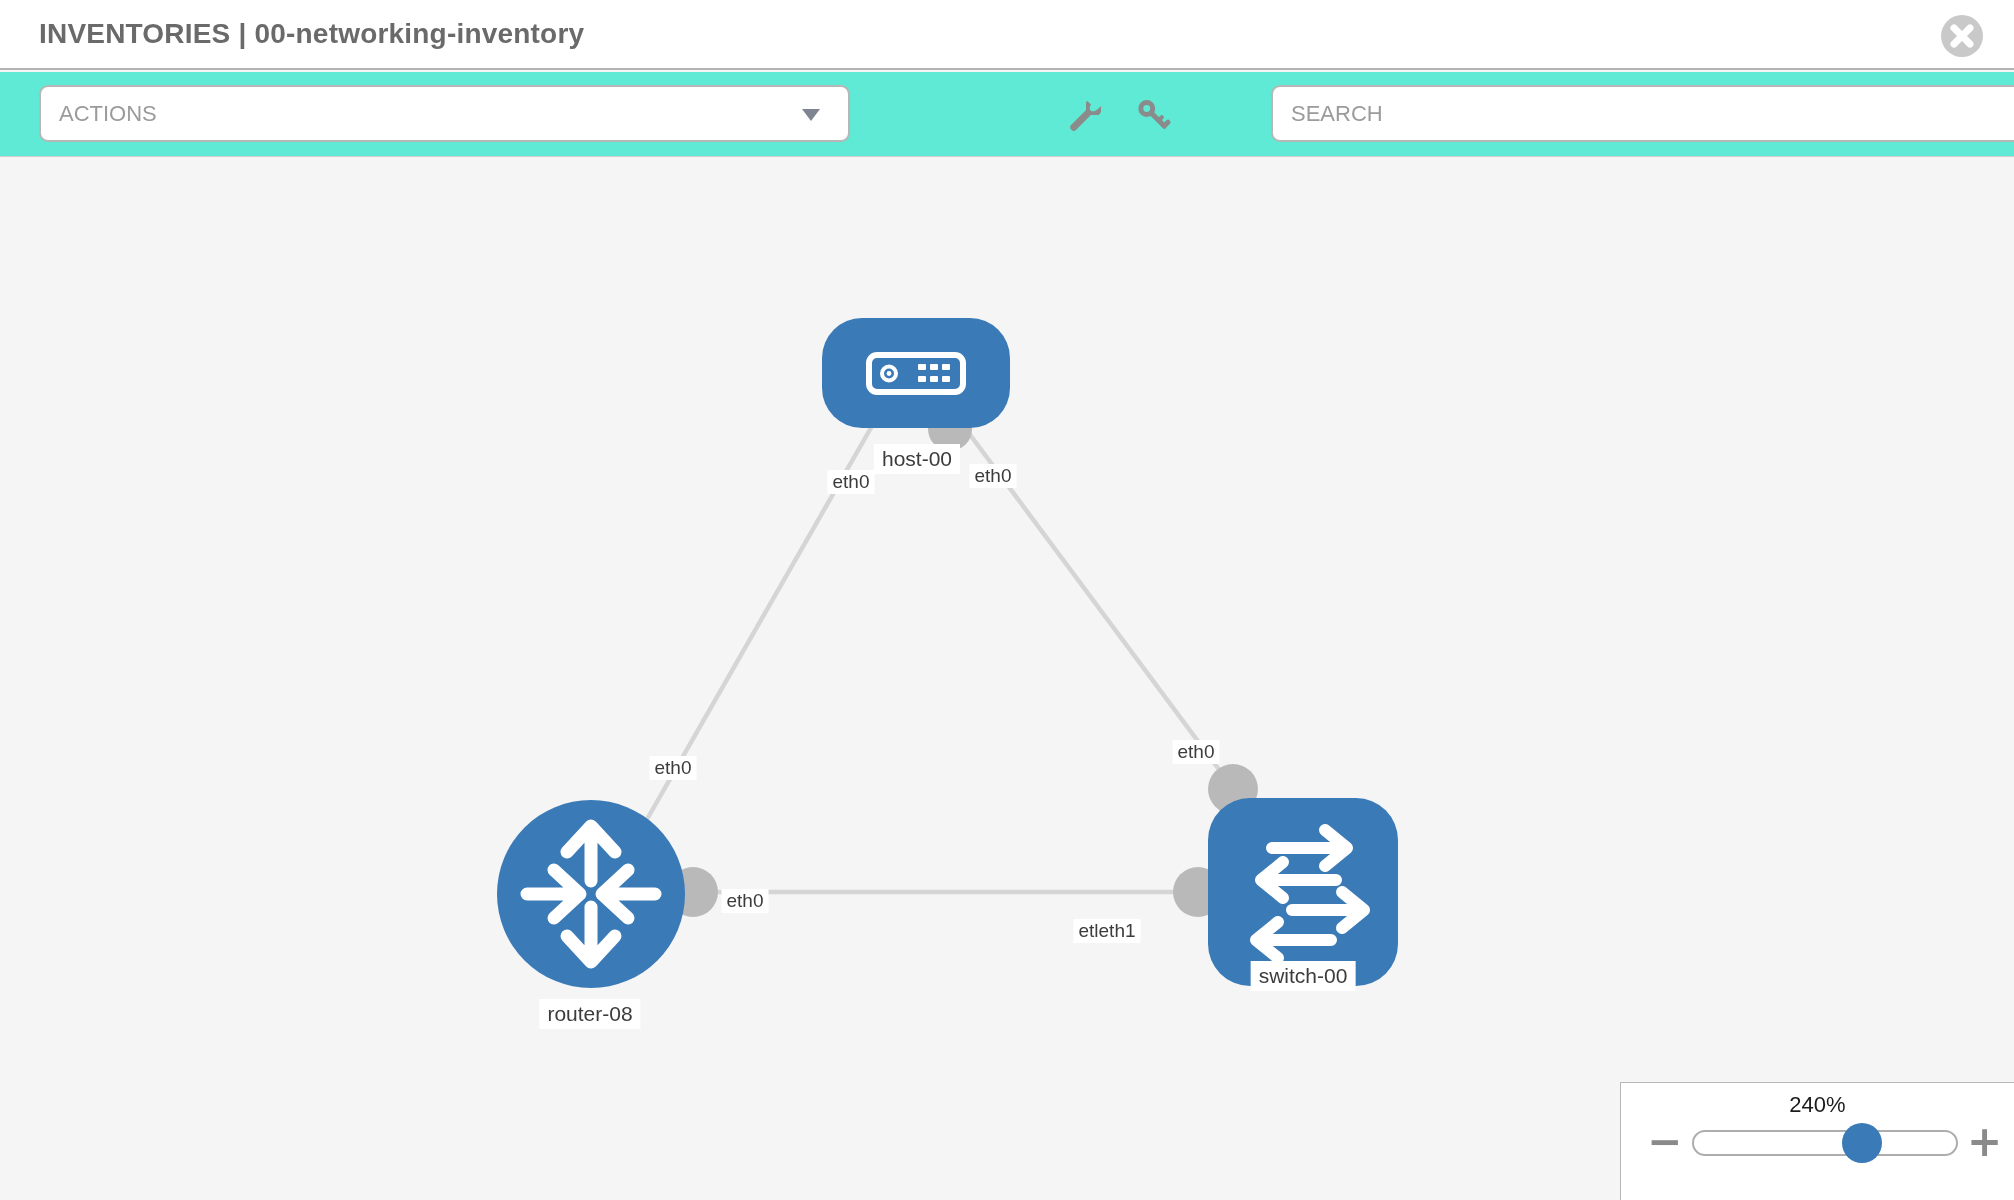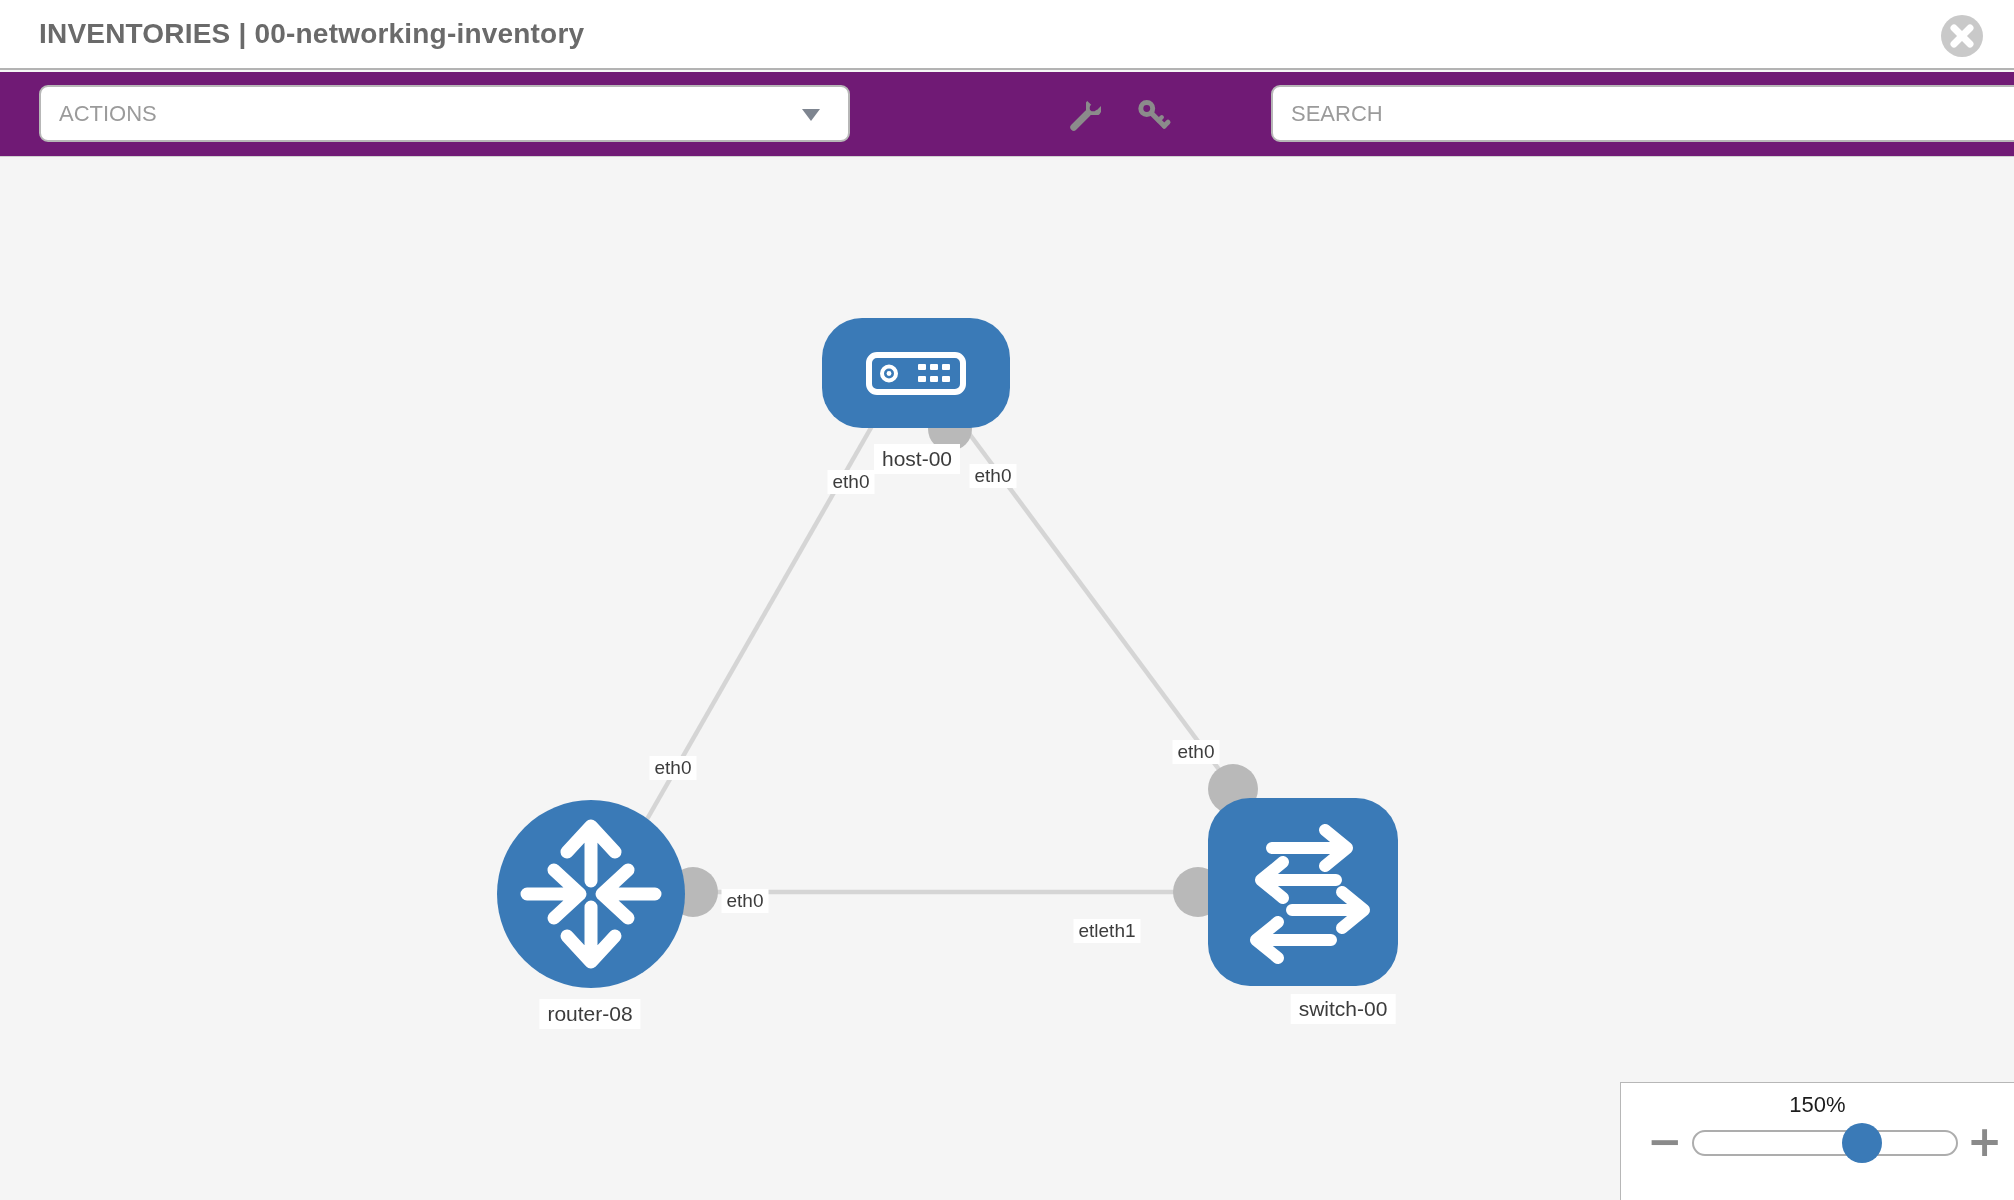--- a/index.html
+++ b/index.html
@@ -20,21 +20,21 @@
     font-size:28px;font-weight:700;color:#6a6a6a;letter-spacing:.2px;
   }
   .close-btn{
     position:absolute;left:1941px;top:15px;width:42px;height:42px;
     border-radius:50%;background:#c9c9c9;cursor:pointer;
   }
 
   
   .toolbar{
     position:absolute;top:72px;left:0;width:2014px;height:85px;
-    background:#701a75;border-bottom:1px solid #cfcfcf;box-sizing:border-box;
+    background:#5eead4;border-bottom:1px solid #cfcfcf;box-sizing:border-box;
   }
   .select-box{
     position:absolute;top:13px;height:57px;background:#fff;
     border:2px solid #b7b7b7;border-radius:9px;box-sizing:border-box;
     font-size:22px;color:#9b9b9b;line-height:53px;padding-left:18px;
     cursor:pointer;
   }
   .select-box .caret{
     position:absolute;top:22px;width:0;height:0;
     border-left:9px solid transparent;border-right:9px solid transparent;
@@ -196,31 +196,31 @@
           <path d="M1272 690 L1341 690 M1325 672 L1347 690 L1325 708"></path>
           <path d="M1336 722 L1267 722 M1283 704 L1261 722 L1283 740"></path>
           <path d="M1292 752 L1358 752 M1342 734 L1364 752 L1342 770"></path>
           <path d="M1331 782 L1262 782 M1278 764 L1256 782 L1278 800"></path>
         </g>
       </g>
     </svg>
 
     <div class="lbl node-lbl" style="left:917px;top:301px;">host-00</div>
     <div class="lbl node-lbl" style="left:590px;top:856px;">router-08</div>
-    <div class="lbl node-lbl" style="left:1303px;top:851px;margin-left:40px;">switch-00</div>
+    <div class="lbl node-lbl" style="left:1303px;top:818px;">switch-00</div>
 
     <div class="lbl if-lbl" style="left:851px;top:312px;">eth0</div>
     <div class="lbl if-lbl" style="left:993px;top:306px;">eth0</div>
     <div class="lbl if-lbl" style="left:673px;top:598px;">eth0</div>
     <div class="lbl if-lbl" style="left:1196px;top:582px;">eth0</div>
     <div class="lbl if-lbl" style="left:745px;top:731px;">eth0</div>
     <div class="lbl if-lbl" style="left:1107px;top:761px;">etleth1</div>
 
     <div class="zoom-panel">
-      <div class="zoom-level">150%</div>
+      <div class="zoom-level">240%</div>
       <button class="zoom-minus">−</button>
       <div class="zoom-track">
         <div class="zoom-thumb"></div>
       </div>
       <button class="zoom-plus">+</button>
     </div>
 
   </div>
 </div>
 

